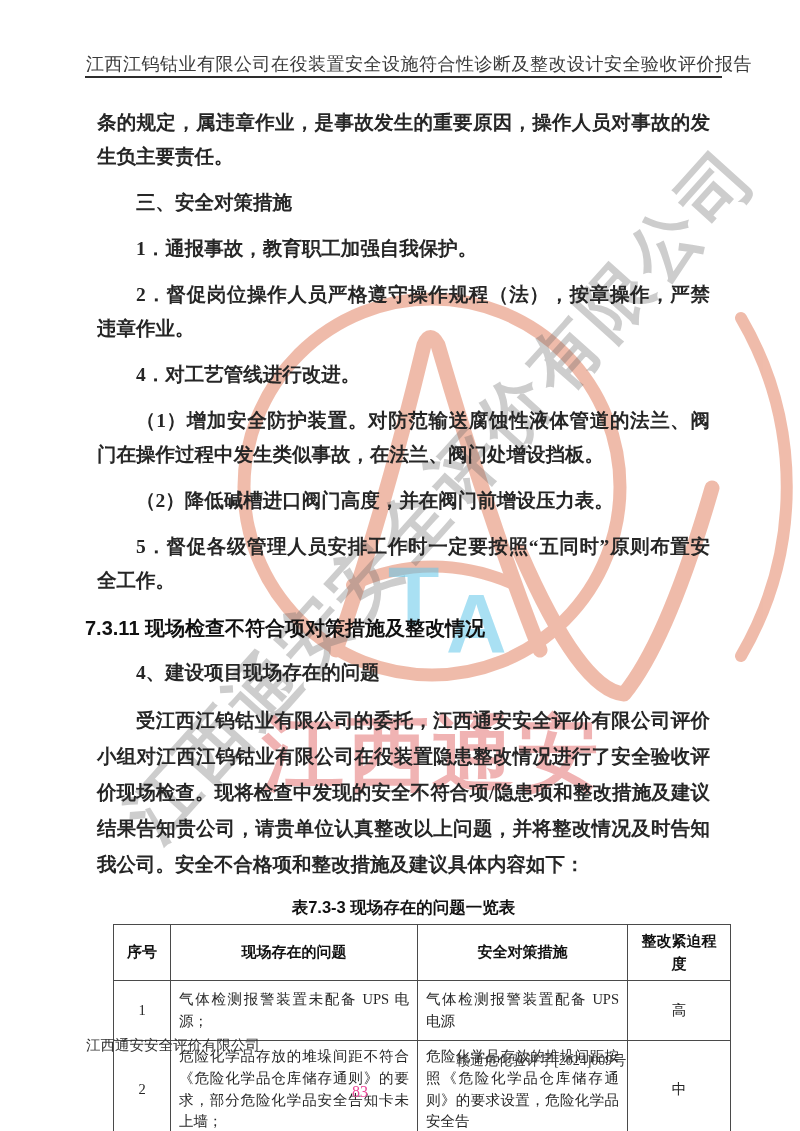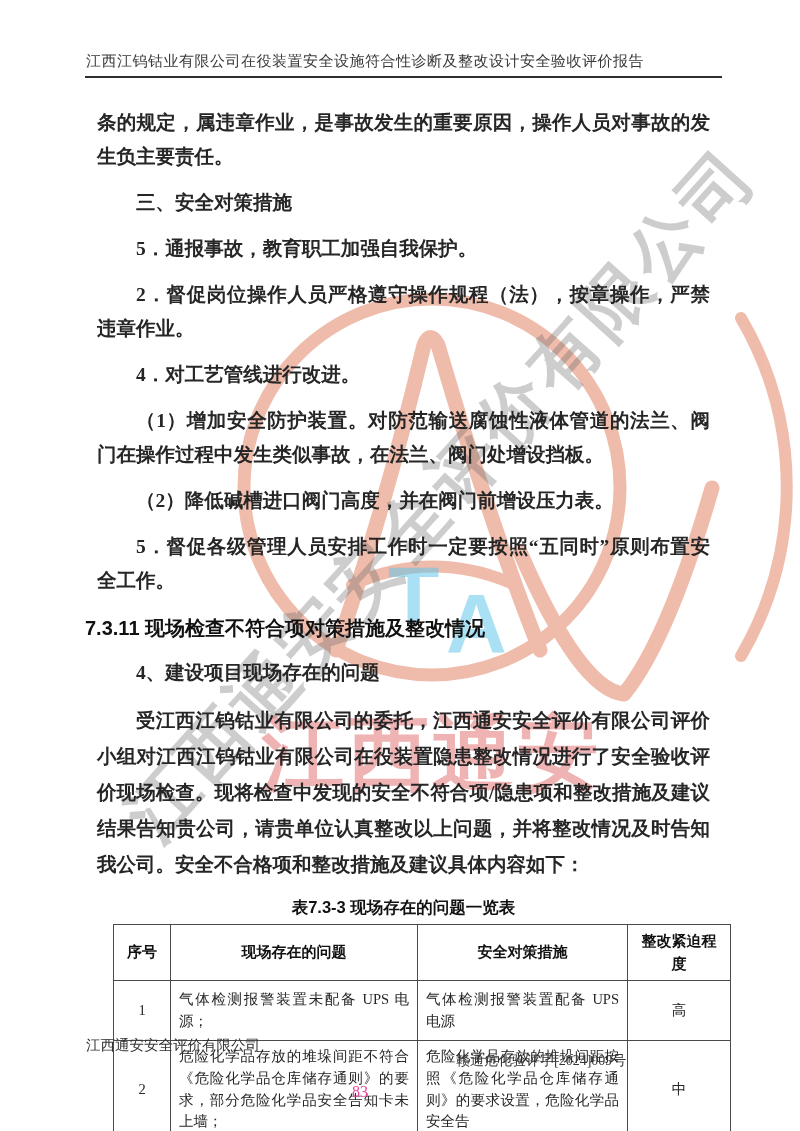--- a/index.html
+++ b/index.html
@@ -30,21 +30,21 @@
     font-family:"Liberation Sans","DejaVu Sans",sans-serif;
     font-weight:bold; font-size:84px; line-height:1;
     color:rgba(98,198,234,0.55);
   }
   .wm-letter.t { left:388px; top:554px; }
   .wm-letter.a { left:446px; top:582px; }
   .wm-svg { position:absolute; left:0; top:0; }
   
   .header-title {
     position:absolute; top:52px; left:86px; z-index:1;
-    font-size:15px; letter-spacing:0.5px; color:#3a3a3a; white-space:nowrap;
+    font-size:18px; letter-spacing:0.5px; color:#3a3a3a; white-space:nowrap;
   }
   .header-rule {
     position:absolute; top:76px; left:85px; width:637px; z-index:1;
     border-top:2.5px solid #2d2d2d;
   }
   
   .content {
     position:absolute; top:94px; left:85px; width:637px; z-index:1;
     font-size:19.5px; line-height:34px; text-align:justify;
   }
@@ -103,21 +103,21 @@
     <span class="wm-letter a">A</span>
     <div class="wm-red">江西通安</div>
   </div>
 
   <div class="header-title">江西江钨钴业有限公司在役装置安全设施符合性诊断及整改设计安全验收评价报告</div>
   <div class="header-rule"></div>
 
   <div class="content">
     <p class="para">条的规定，属违章作业，是事故发生的重要原因，操作人员对事故的发生负主要责任。</p>
     <p class="para indent">三、安全对策措施</p>
-    <p class="para indent">5．通报事故，教育职工加强自我保护。</p>
+    <p class="para indent">1．通报事故，教育职工加强自我保护。</p>
     <p class="para indent">2．督促岗位操作人员严格遵守操作规程（法），按章操作，严禁违章作业。</p>
     <p class="para indent">4．对工艺管线进行改进。</p>
     <p class="para indent">（1）增加安全防护装置。对防范输送腐蚀性液体管道的法兰、阀门在操作过程中发生类似事故，在法兰、阀门处增设挡板。</p>
     <p class="para indent">（2）降低碱槽进口阀门高度，并在阀门前增设压力表。</p>
     <p class="para indent">5．督促各级管理人员安排工作时一定要按照“五同时”原则布置安全工作。</p>
 
     <p class="para section-heading">7.3.11 现场检查不符合项对策措施及整改情况</p>
 
     <div class="lower-block">
       <p class="para indent">4、建设项目现场存在的问题</p>

